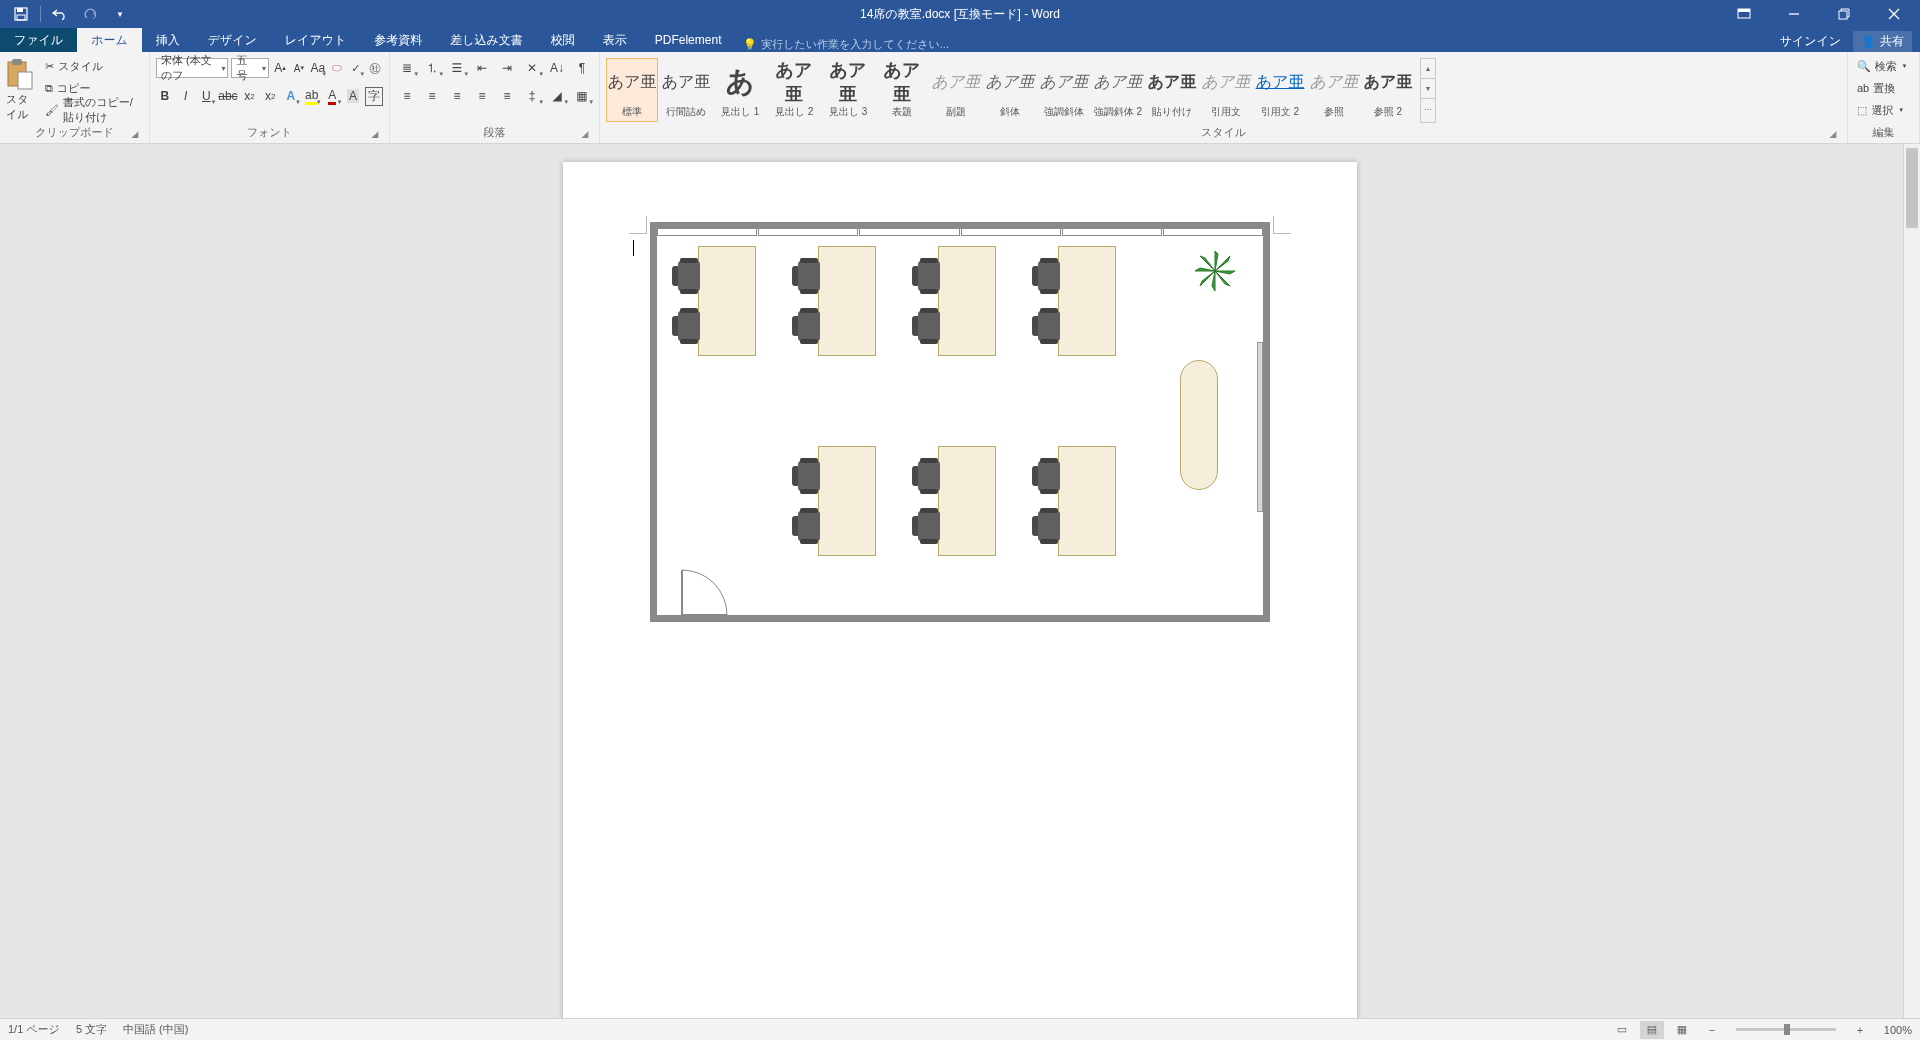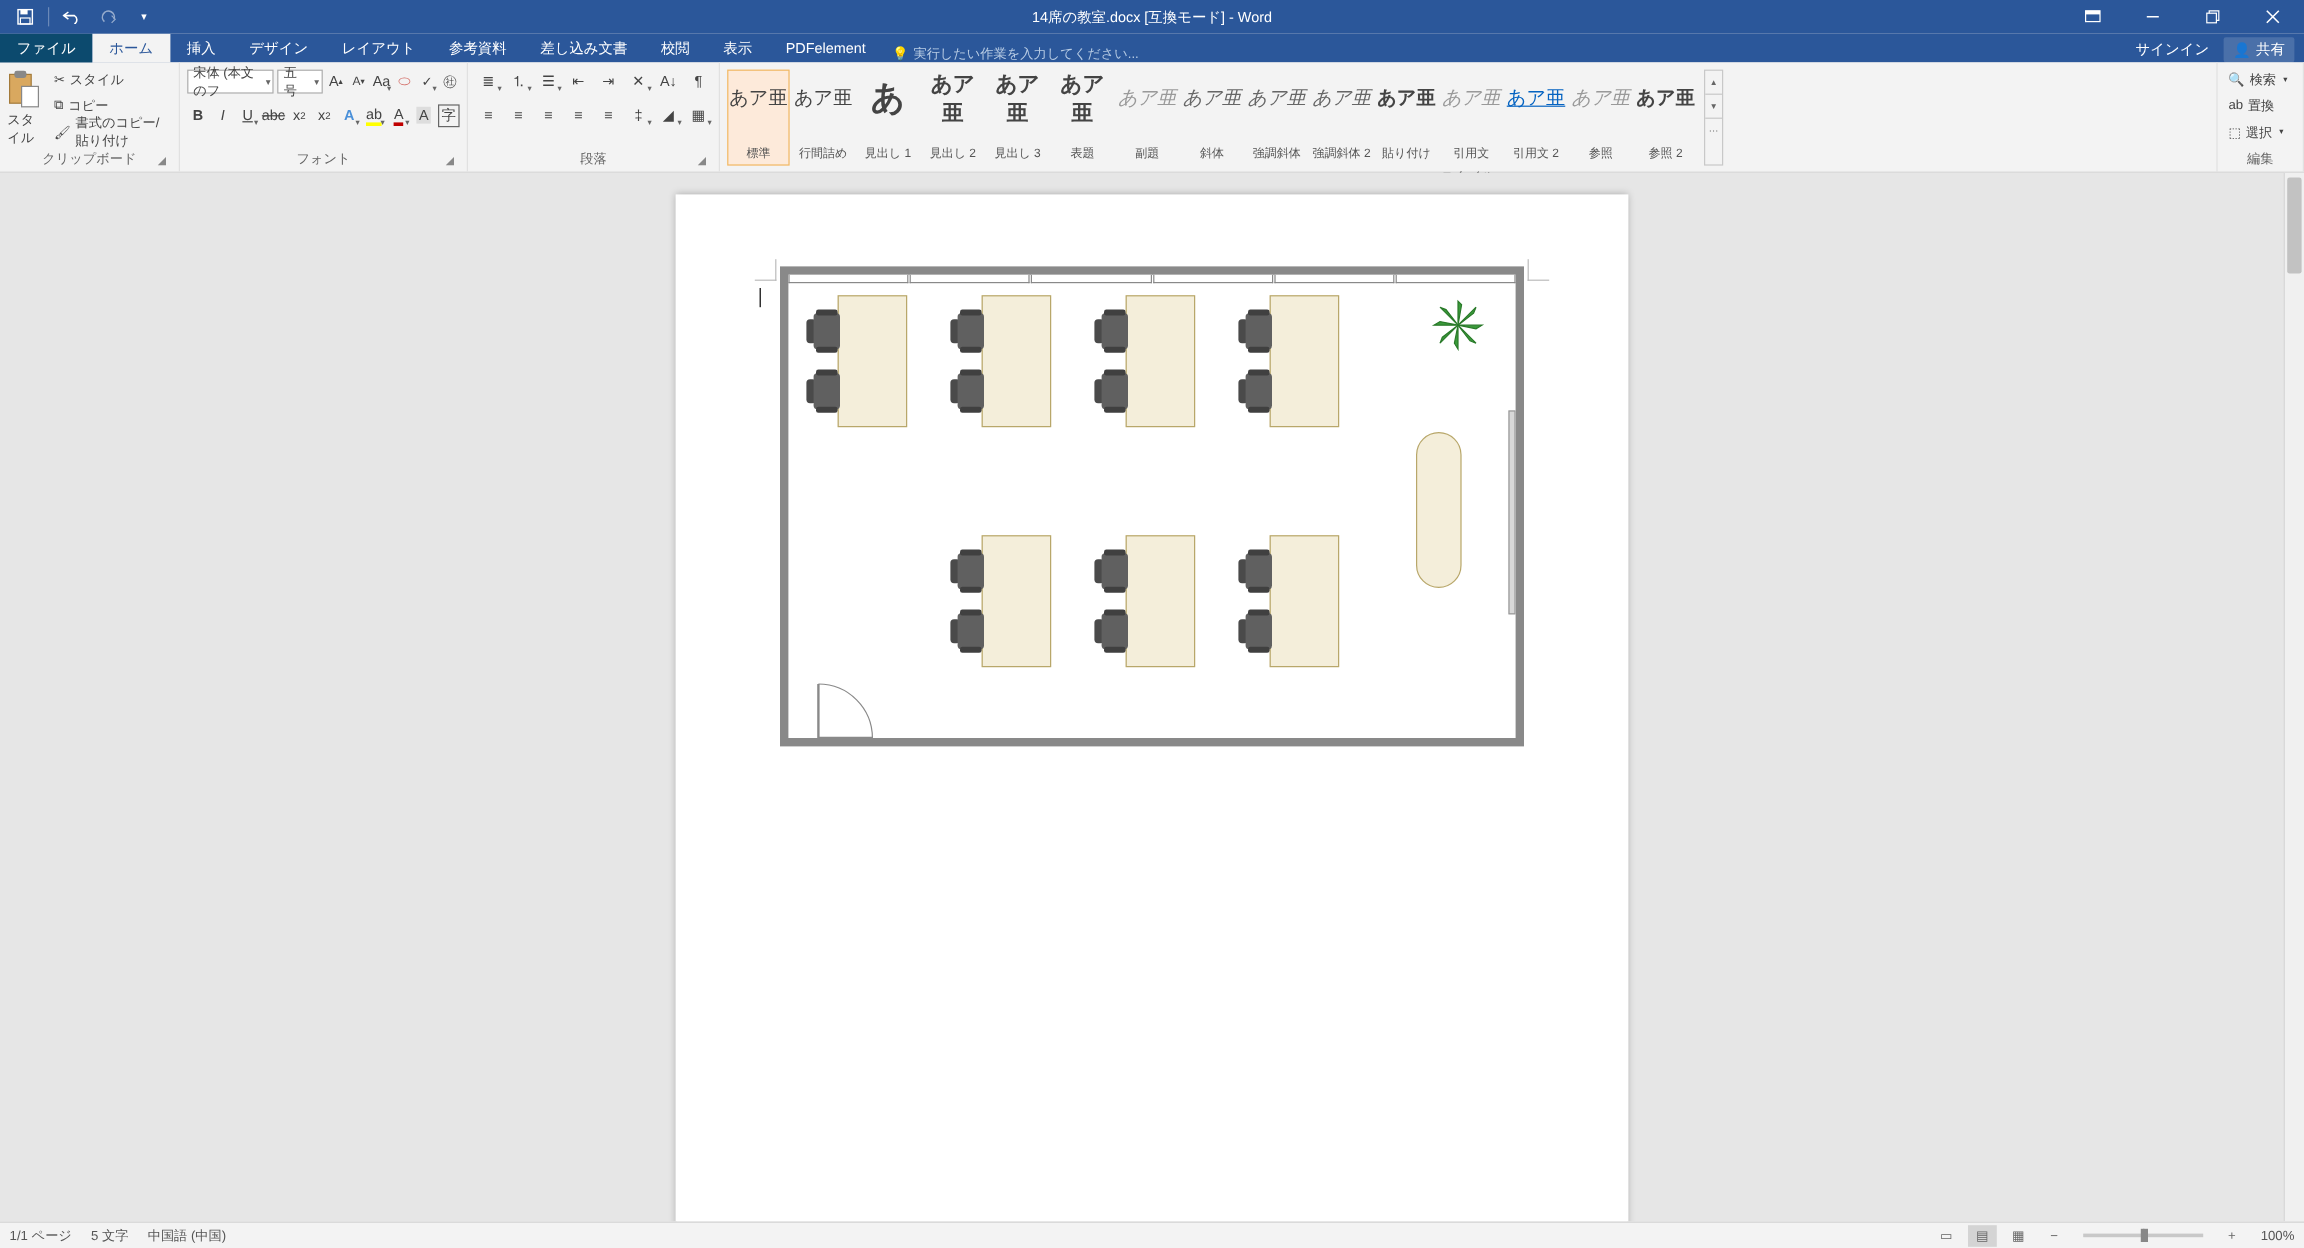--- a/index.html
+++ b/index.html
@@ -38,21 +38,21 @@
 .combo::after { content:"▾"; position:absolute; right:2px; font-size:8px; color:#666;}
 .icon-btn { width: 22px; height: 22px; display: flex; align-items: center; justify-content: center; cursor: pointer; position:relative; color:#444;}
 .icon-btn.dd::after{content:"▾";font-size:7px;color:#666;position:absolute;right:0;bottom:1px;}
 
 
 .styles-scroll { display: flex; gap: 2px; align-items: flex-start; padding-top:2px;}
 .style-item { width: 52px; border: 1px solid transparent; cursor: pointer; text-align: center; padding: 2px 0;}
 .style-item.sel { border: 1px solid #f0b864; background: #fdeada; }
 .style-preview { height: 42px; display: flex; align-items: center; justify-content: center; font-size: 16px; }
 .style-preview.link{color:#0563c1;text-decoration:underline;}
-.style-name { font-size: 10px; color: #555; margin-top:18px; white-space:nowrap;}
+.style-name { font-size: 10px; color: #555; margin-top:2px; white-space:nowrap;}
 .gallery-more{display:flex;flex-direction:column;border:1px solid #c8c8c8;margin-left:2px;margin-top:2px;}
 .gallery-more div{width:14px;height:20px;display:flex;align-items:center;justify-content:center;font-size:8px;cursor:pointer;border-bottom:1px solid #c8c8c8;color:#666;}
 .gallery-more div:last-child{border-bottom:none;}
 
 
 .doc-area { position: absolute; top: 144px; left: 0; right: 0; bottom: 22px; background: #e6e6e6; overflow: hidden; }
 .scrollbar-v { position: absolute; right: 0; top: 0; bottom: 0; width: 17px; background: #f0f0f0; border-left:1px solid #d4d4d4;}
 .scroll-thumb{position:absolute;left:2px;right:2px;top:4px;height:80px;background:#c2c2c2;border-radius:2px;}
 .page { position: absolute; left: 50%; transform: translateX(-50%); top: 18px; width: 794px; background: #fff; box-shadow: 0 0 6px rgba(0,0,0,0.25); padding: 60px 50px; }
 .crop-mark{position:absolute;width:18px;height:18px;}

